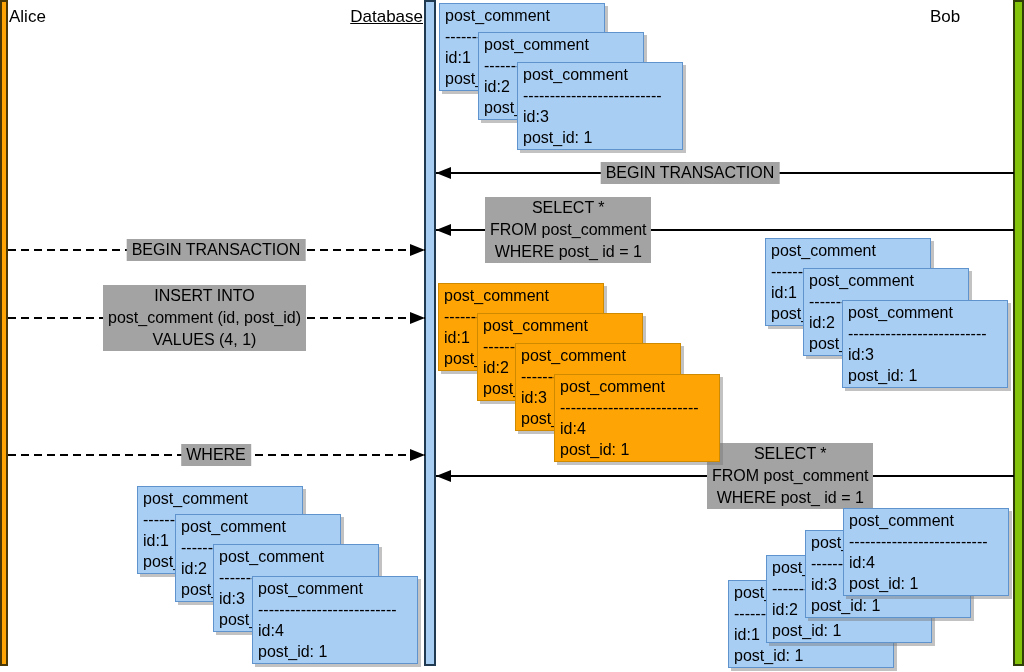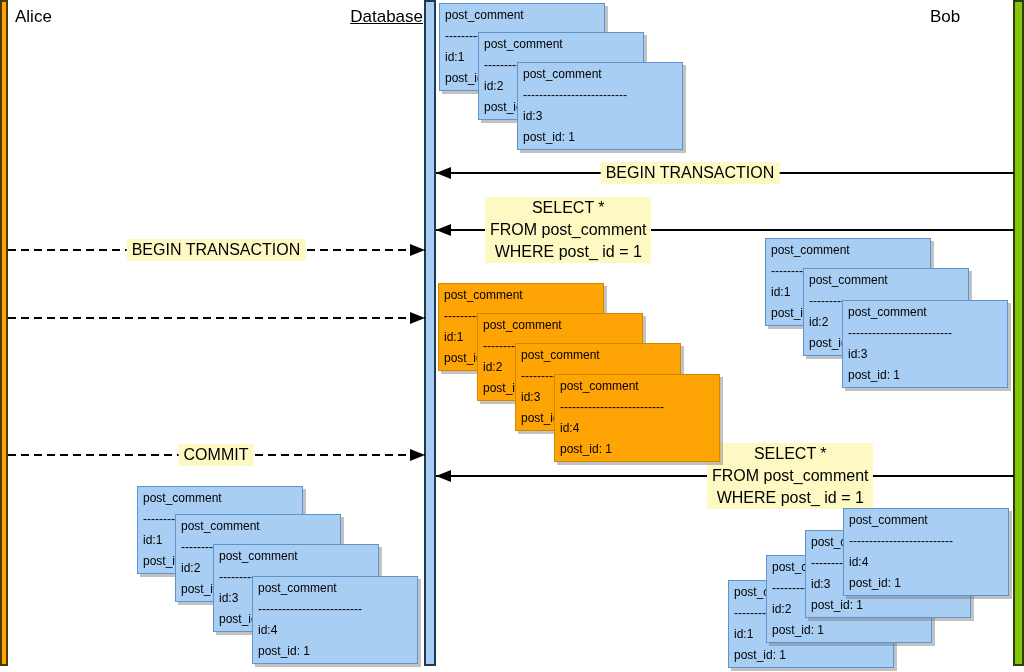--- a/index.html
+++ b/index.html
@@ -6,39 +6,39 @@
   .diagram{position:relative;width:1024px;height:672px;background:#fff;overflow:hidden;
            font-family:"Liberation Sans","DejaVu Sans",sans-serif;color:#000;}
 
   
   .bar{position:absolute;top:0;height:666px;box-sizing:border-box;}
   .bar-alice{left:0;width:8px;background:#FFA405;border:2px solid #4A3806;}
   .bar-db{left:424px;width:12px;background:#A9CEF4;border:2px solid #203A52;}
   .bar-bob{left:1013px;width:11px;background:#84C40B;border:2px solid #2F3D07;}
 
   .actor-label{position:absolute;top:7px;font-size:17px;}
-  .actor-alice{left:15px;text-align:right;}
+  .actor-alice{left:9px;text-align:right;}
   .actor-db{left:290px;width:133px;text-align:right;text-decoration:underline;}
   .actor-bob{left:880px;width:130px;text-align:center;}
 
   
   .msg{position:absolute;height:2px;}
   .msg-line{position:absolute;left:0;right:0;top:0;height:2px;}
   .line-solid{background:#000;}
   .line-dashed{background:repeating-linear-gradient(90deg,#000 0 8px,transparent 8px 13px);}
   .ah{position:absolute;top:-5px;width:0;height:0;border-top:6px solid transparent;border-bottom:6px solid transparent;}
   .ah-left{left:0;border-right:15px solid #000;}
   .ah-right{right:0;border-left:15px solid #000;}
-  .msg-label{position:absolute;background:#fef9c3;font-size:16px;line-height:22px;white-space:nowrap;padding:0 5px;}
+  .msg-label{position:absolute;background:#a3a3a3;font-size:16px;line-height:22px;white-space:nowrap;padding:0 5px;}
   .lbl-center{top:1px;transform:translate(-50%,-50%);}
   .lbl-block{top:-32px;text-align:center;}
 
   
   .card{position:absolute;width:166px;height:88px;box-sizing:border-box;border:1.5px solid;
-        padding:1px 5px;font-size:12px;line-height:21px;white-space:nowrap;overflow:hidden;
+        padding:1px 5px;font-size:16px;line-height:21px;white-space:nowrap;overflow:hidden;
         box-shadow:3px 3px 0 rgba(120,120,120,.45);}
   .card.blue{background:#A9CEF4;border-color:#5E93CE;}
   .card.orange{background:#FFA405;border-color:#D08A00;}
   .card-sep{letter-spacing:0;}
 </style>
 </head>
 <body>
 
 <div class="diagram">
 
@@ -69,27 +69,30 @@
   <div class="msg" style="left:8px;top:249px;width:417px;">
     <div class="msg-line line-dashed"></div>
     <div class="ah ah-right"></div>
     <div class="msg-label lbl-center" style="left:208px;">BEGIN TRANSACTION</div>
   </div>
 
   <div class="msg" style="left:8px;top:317px;width:417px;">
     <div class="msg-line line-dashed"></div>
     <div class="ah ah-right"></div>
     <div class="msg-label lbl-block" style="left:95px;">
+      <div>INSERT INTO</div>
+      <div>post_comment (id, post_id)</div>
+      <div>VALUES (4, 1)</div>
     </div>
   </div>
 
   <div class="msg" style="left:8px;top:454px;width:417px;">
     <div class="msg-line line-dashed"></div>
     <div class="ah ah-right"></div>
-    <div class="msg-label lbl-center" style="left:208px;">COMMIT</div>
+    <div class="msg-label lbl-center" style="left:208px;">WHERE</div>
   </div>
 
   <div class="msg" style="left:436px;top:475px;width:578px;">
     <div class="msg-line line-solid"></div>
     <div class="ah ah-left"></div>
     <div class="msg-label lbl-block" style="left:271px;">
       <div>SELECT *</div>
       <div>FROM post_comment</div>
       <div>WHERE post_ id = 1</div>
     </div>

